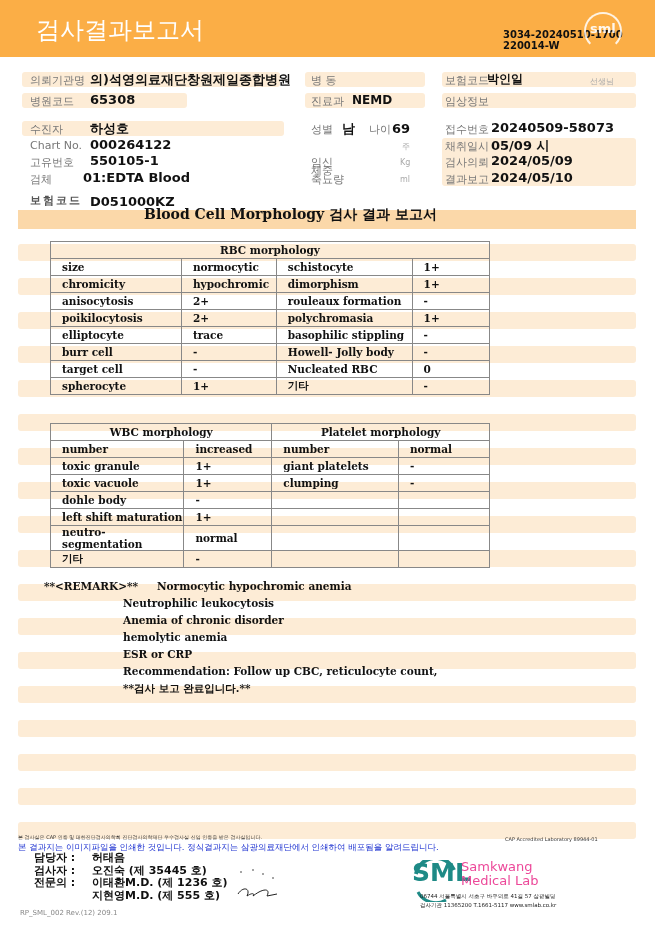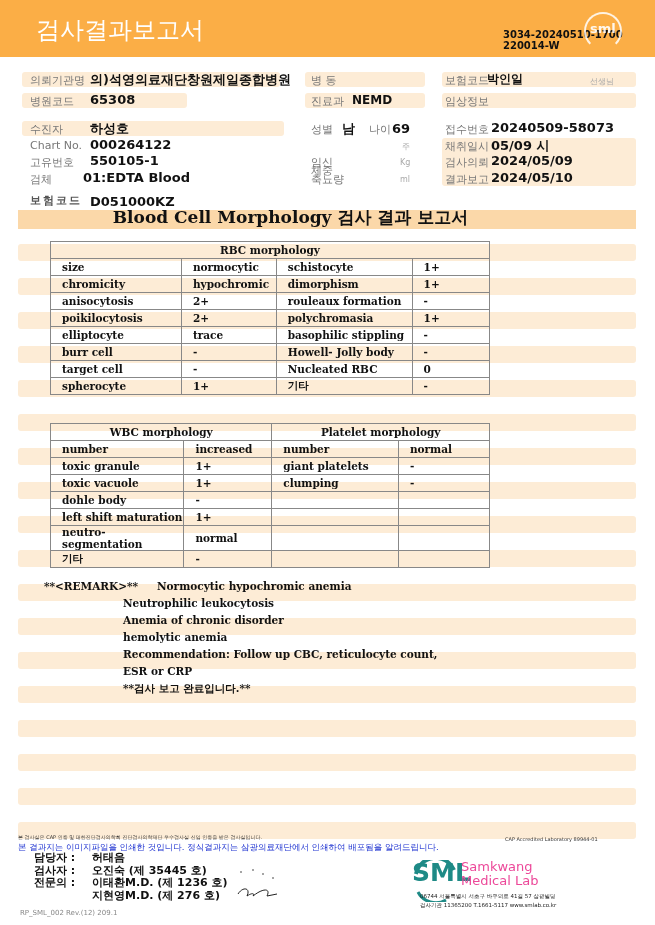--- a/index.html
+++ b/index.html
@@ -13,21 +13,21 @@
   .logo-text{left:590px;top:21px;font-size:13px;font-weight:bold;color:rgba(255,255,255,.9);}
 
   .band{position:absolute;background:#fdecd6;border-radius:3px;}
   .lbl{position:absolute;font-size:11px;color:#777;}
   .val{position:absolute;font-size:13px;font-weight:bold;color:#111;}
   .unit{position:absolute;font-size:8px;color:#aaa;}
 
   .stripe{position:absolute;left:18px;width:618px;height:17px;background:#fdecd6;border-radius:3px;}
 
   .title-band{left:18px;top:210px;width:618px;height:19px;background:#fbd8a9;}
-  .report-title{left:0;width:581px;top:206px;text-align:center;font-family:"DejaVu Serif",serif;font-weight:bold;font-size:17px;}
+  .report-title{left:0;width:581px;top:206px;text-align:center;font-family:"DejaVu Serif",serif;font-weight:bold;font-size:14px;}
 
   table.m{position:absolute;border-collapse:collapse;font-family:"DejaVu Serif",serif;font-weight:bold;font-size:10.5px;left:50px;width:440px;}
   table.m td{border:1px solid #888;height:16px;padding:0 0 0 11px;background:transparent;}
   table.m td.h{text-align:center;padding:0;}
   table.m tr{height:17px;}
 
   .remark{position:absolute;font-family:"DejaVu Serif",serif;font-weight:bold;font-size:10.5px;line-height:17px;}
 
   .foot-small{left:18px;top:834px;font-size:5px;color:#333;}
   .foot-blue{left:18px;top:842px;font-size:8.5px;color:#1a2fd0;}
@@ -250,33 +250,33 @@
       </tr>
     </tbody>
 </table>
 
 <div class="remark" style="left:44px;top:578px;">**&lt;REMARK&gt;**</div>
 <div class="remark" id="remark-lines" style="left:123px;top:578px;">
     <div style="margin-left: 34px;">Normocytic hypochromic anemia</div>
     <div>Neutrophilic leukocytosis</div>
     <div>Anemia of chronic disorder</div>
     <div>hemolytic anemia</div>
+    <div>ESR or CRP</div>
     <div>Recommendation:  Follow up CBC, reticulocyte count,</div>
-    <div>ESR or CRP</div>
     <div>**검사  보고  완료입니다.**</div>
   </div>
 
 <div class="abs foot-small">본 검사실은 CAP 인증 및 대한진단검사의학회 진단검사의학재단 우수검사실 신임 인증을 받은 검사실입니다.</div>
 <div class="abs cap">CAP Accredited Laboratory 89944-01</div>
 <div class="abs foot-blue">본 결과지는 이미지파일을 인쇄한 것입니다. 정식결과지는 삼광의료재단에서 인쇄하여 배포됨을 알려드립니다.</div>
 <div class="abs staff" id="staff">
     <div><span style="display: inline-block; width: 58px;">담당자 :</span><span>허태음</span></div>
     <div><span style="display: inline-block; width: 58px;">검사자 :</span><span>오진숙 (제 35445 호)</span></div>
     <div><span style="display: inline-block; width: 58px;">전문의 :</span><span>이태환M.D. (제 1236 호)</span></div>
-    <div><span style="display: inline-block; width: 58px;"></span><span>지현영M.D. (제 276 호)</span></div>
+    <div><span style="display: inline-block; width: 58px;"></span><span>지현영M.D. (제 555 호)</span></div>
   </div>
 <svg class="abs sig" width="50" height="36">
   <path d="M5 28 C10 20 18 22 14 30 C20 26 22 28 20 30 C30 22 38 22 34 30 L44 28" stroke="#222" fill="none" stroke-width="1"></path>
   <circle cx="8" cy="6" r="0.8" fill="#333"></circle>
     <circle cx="20" cy="4" r="0.8" fill="#333"></circle>
     <circle cx="30" cy="8" r="0.8" fill="#333"></circle>
     <circle cx="40" cy="12" r="0.8" fill="#333"></circle>
 </svg>
 <div class="abs rev">RP_SML_002 Rev.(12) 209.1</div>
 

